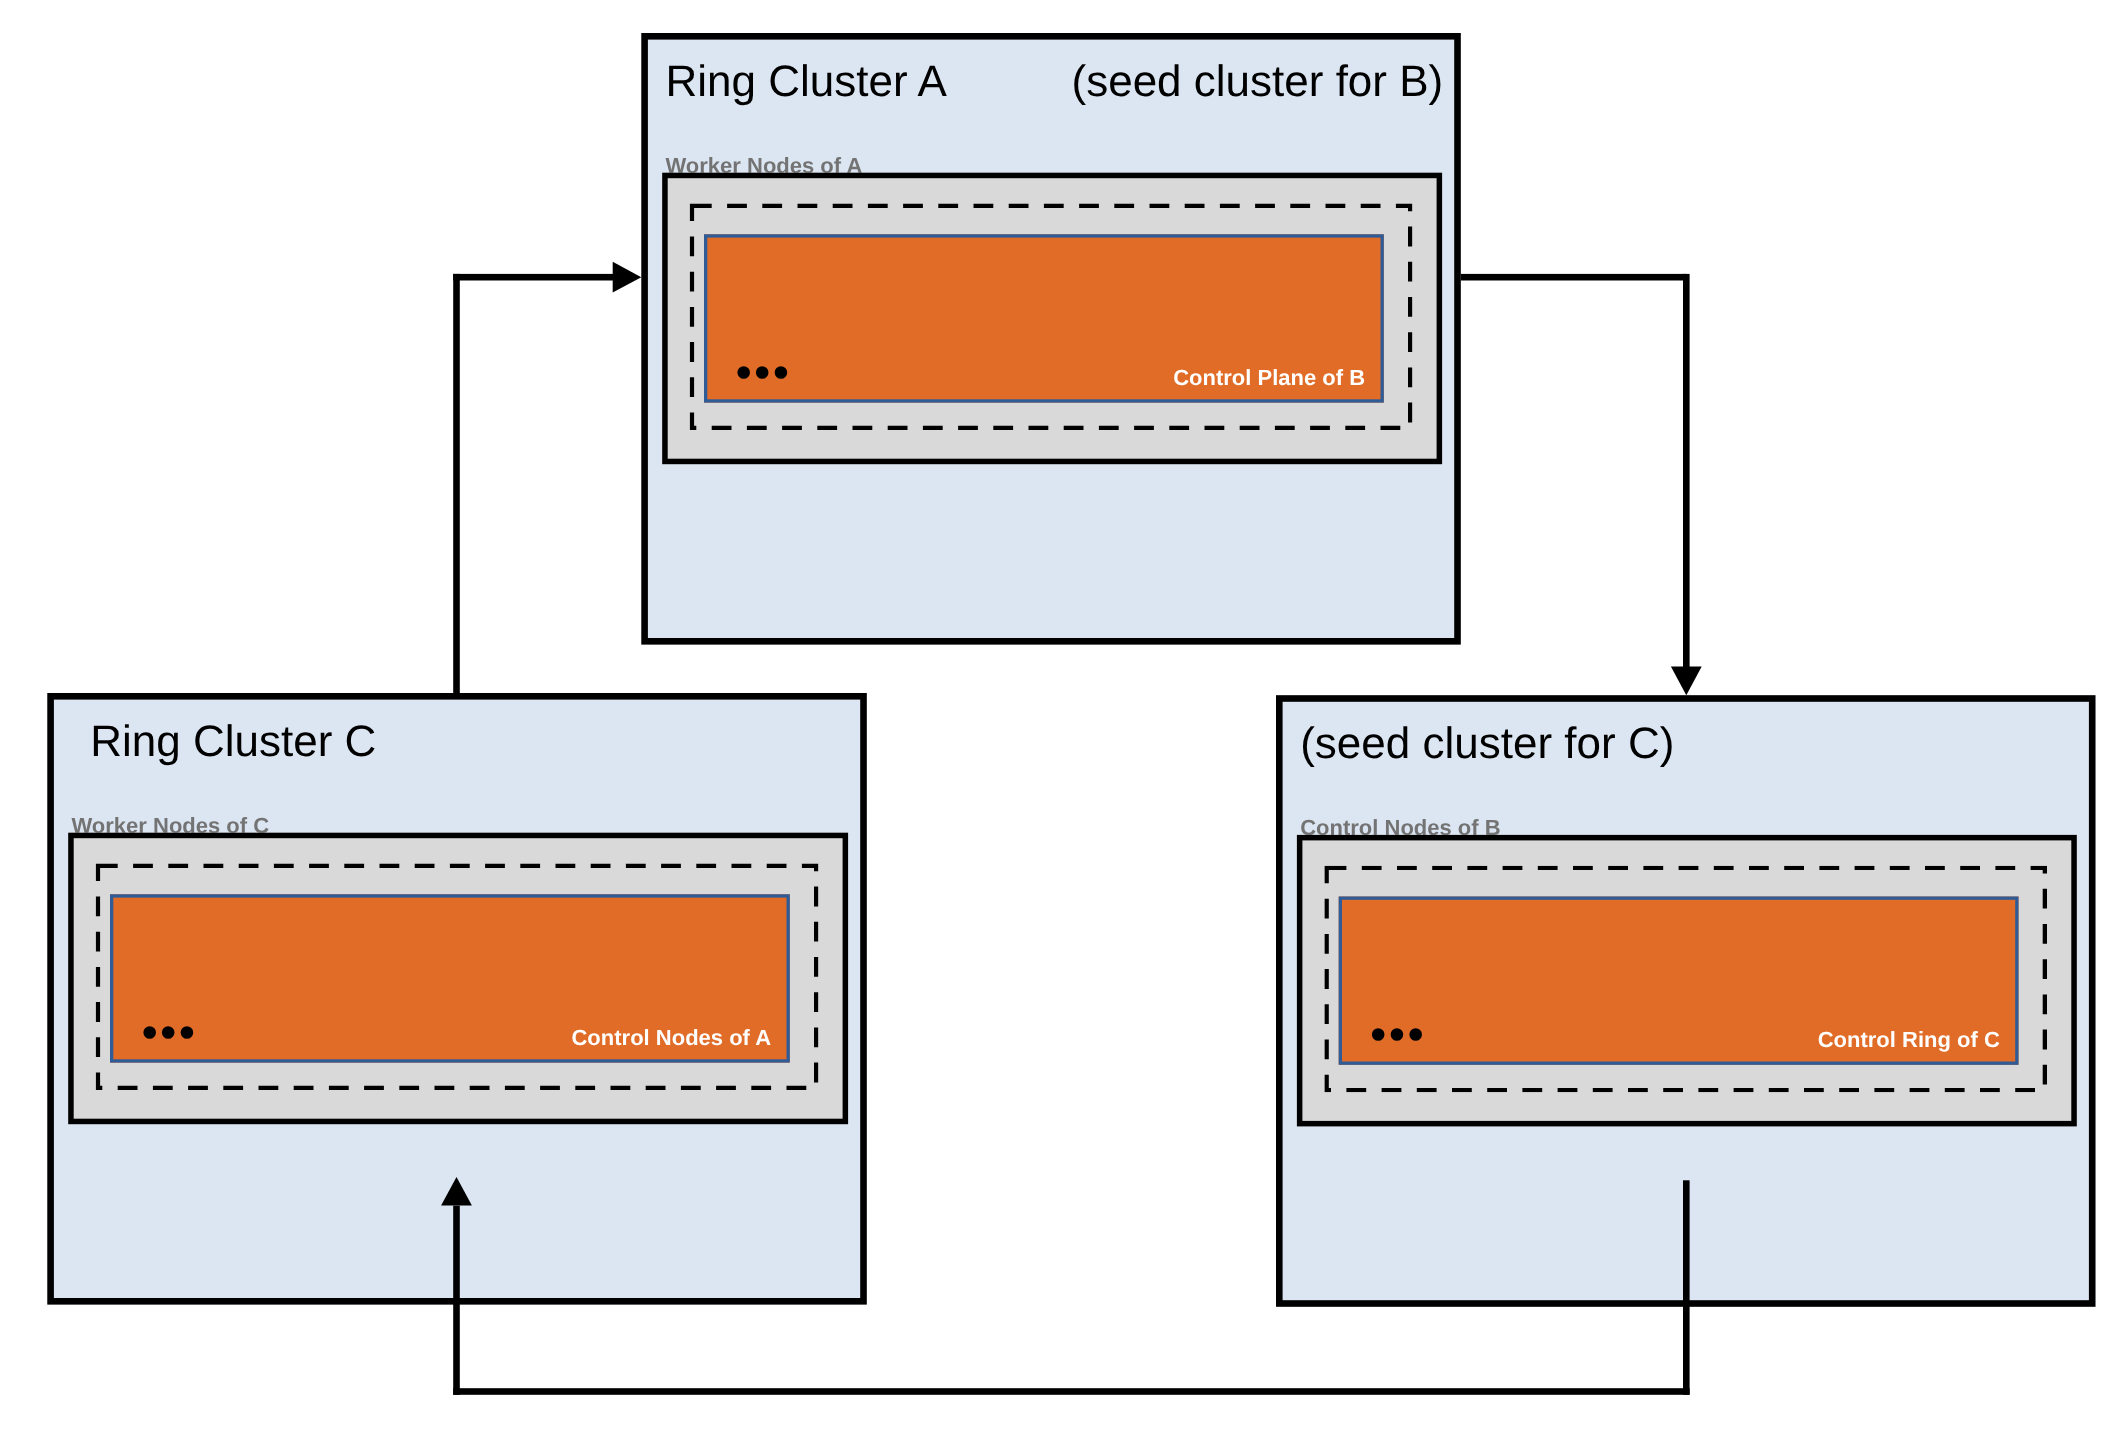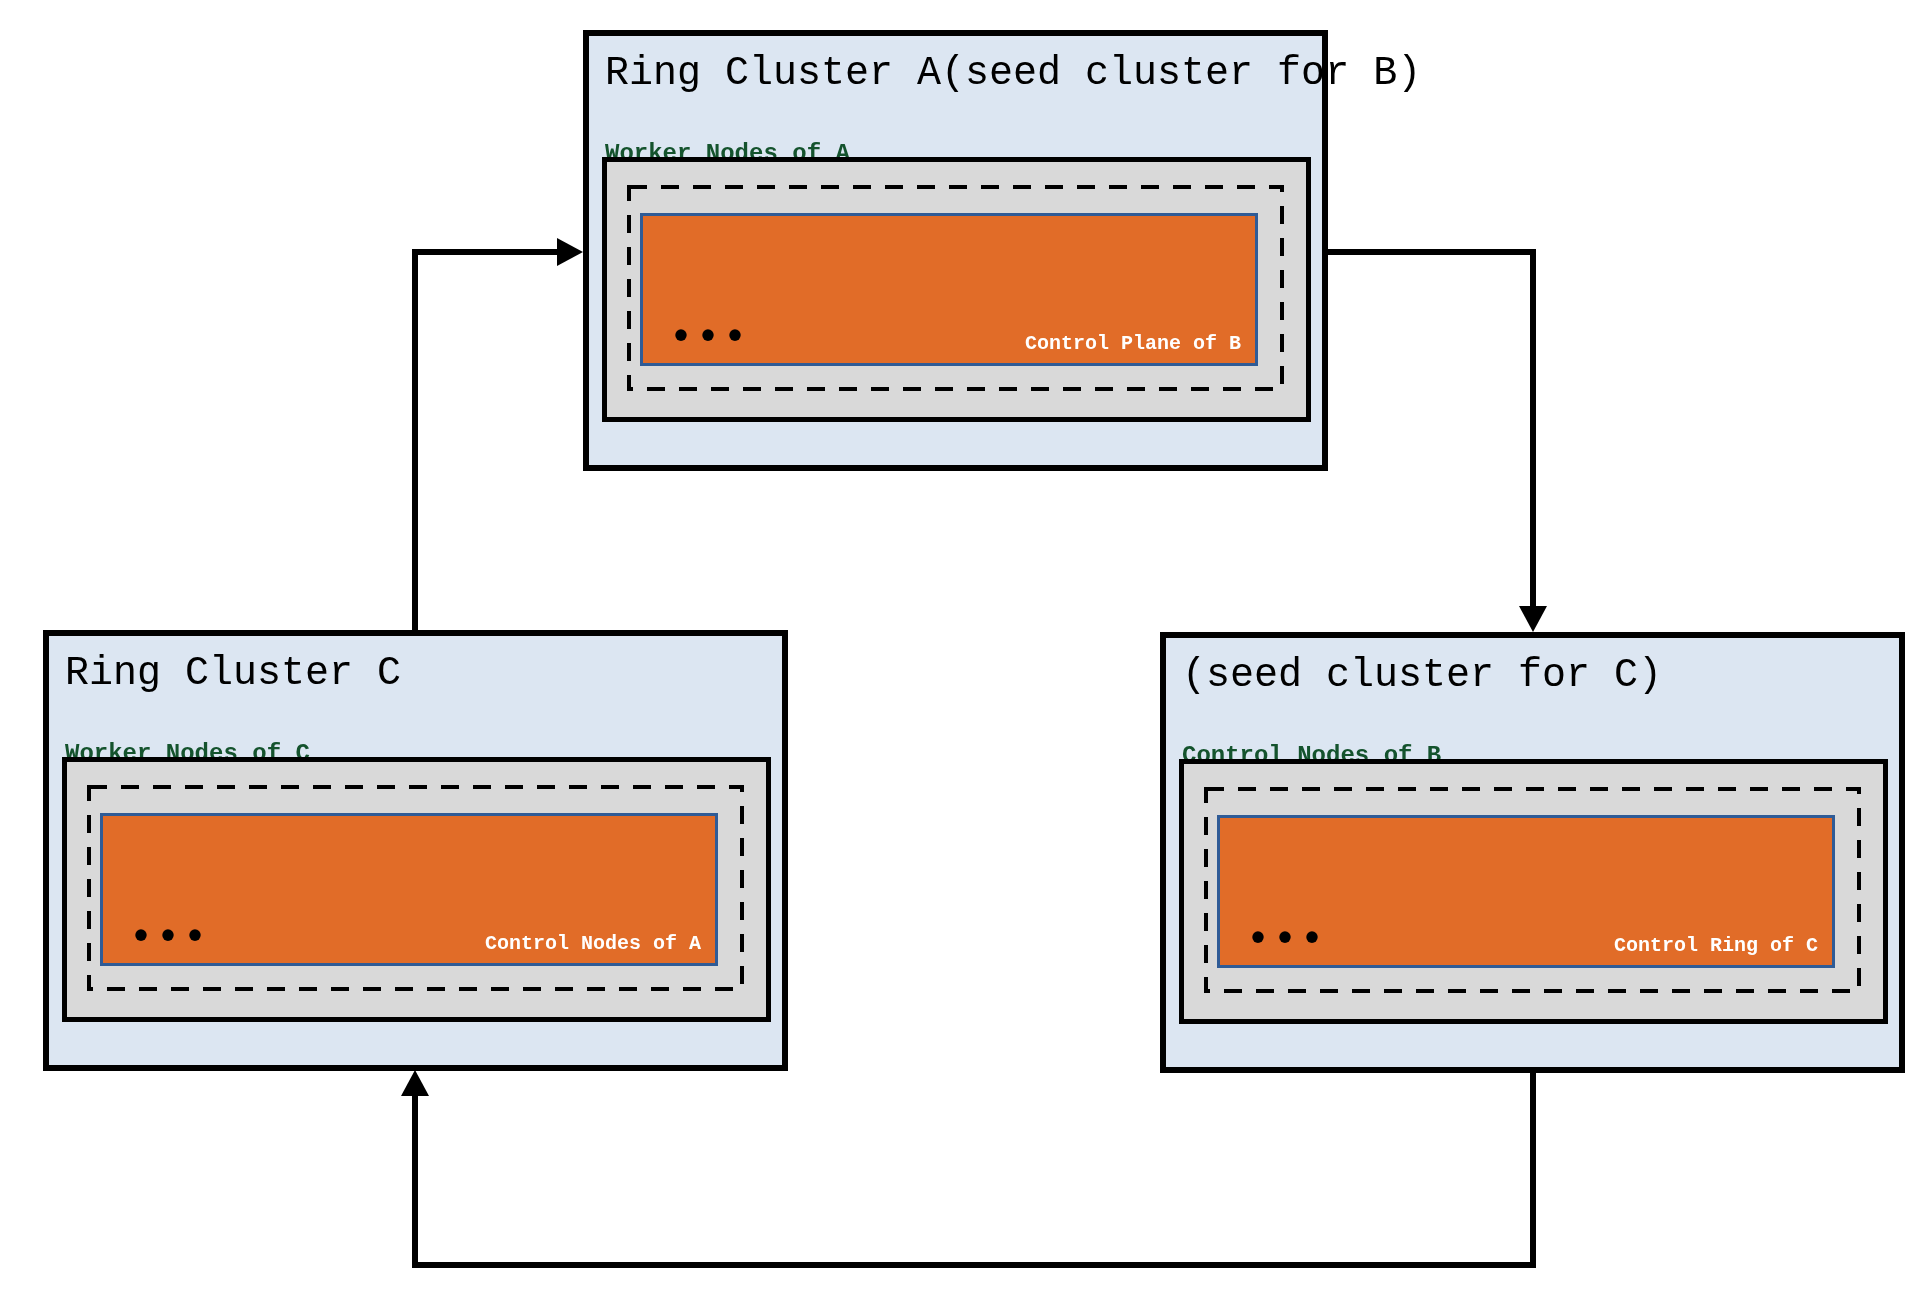--- a/index.html
+++ b/index.html
@@ -8,34 +8,34 @@
     --control-plane-bg:#E16C28;
     --control-plane-border:#2F5B96;
     --line:#000000;
   }
   html,body{margin:0;padding:0;}
   body{
     width:1924px;height:1306px;position:relative;background:#ffffff;
     font-family:"Liberation Sans", sans-serif;overflow:hidden;
   }
   .cluster{
-    position:absolute;width:745px;height:441px;box-sizing:border-box;
-    background:var(--cluster-bg);border:6px solid var(--line);font-family:Liberation Mono, monospace;
+    position:absolute;width:745px;height:556px;box-sizing:border-box;
+    background:var(--cluster-bg);border:6px solid var(--line);
   }
   .cluster-a{left:583px;top:30px;}
   .cluster-b{left:1160px;top:632px;}
-  .cluster-c{left:43px;top:630px;}
+  .cluster-c{left:43px;top:630px;padding-left:17px;}
   .title-row{
     display:flex;justify-content:space-between;align-items:baseline;
     padding:14px 10px 0 16px;font-size:40px;color:#000;line-height:1.2;
     white-space:nowrap;
   }
   .worker-label{
     position:absolute;left:16px;top:104px;
-    font-size:24px;font-weight:bold;color:#14532d;
+    font-size:20px;font-weight:bold;color:#737373;
   }
   .worker-box{
     position:absolute;left:13px;top:121px;width:709px;height:265px;
     box-sizing:border-box;background:var(--worker-bg);border:5px solid var(--line);
   }
   .dashed-svg{position:absolute;left:20px;top:23px;display:block;}
   .control-plane{
     position:absolute;left:33px;top:51px;width:618px;height:153px;
     box-sizing:border-box;background:var(--control-plane-bg);
     border:3px solid var(--control-plane-border);

